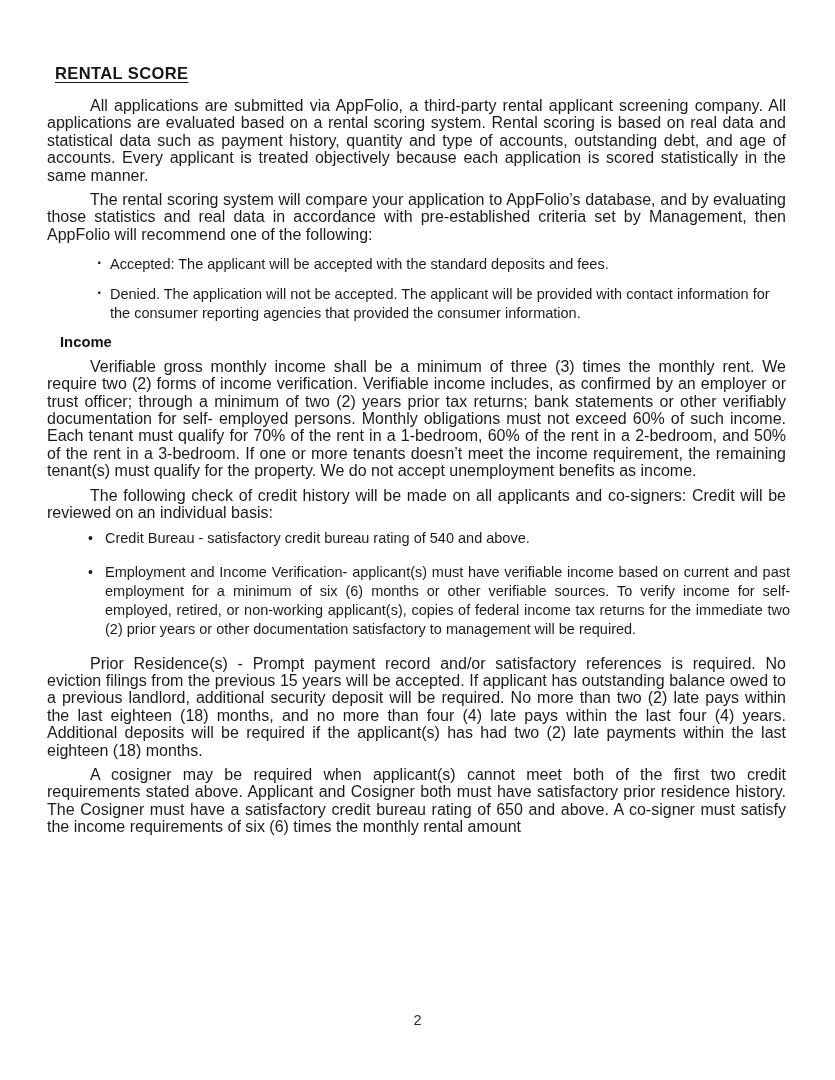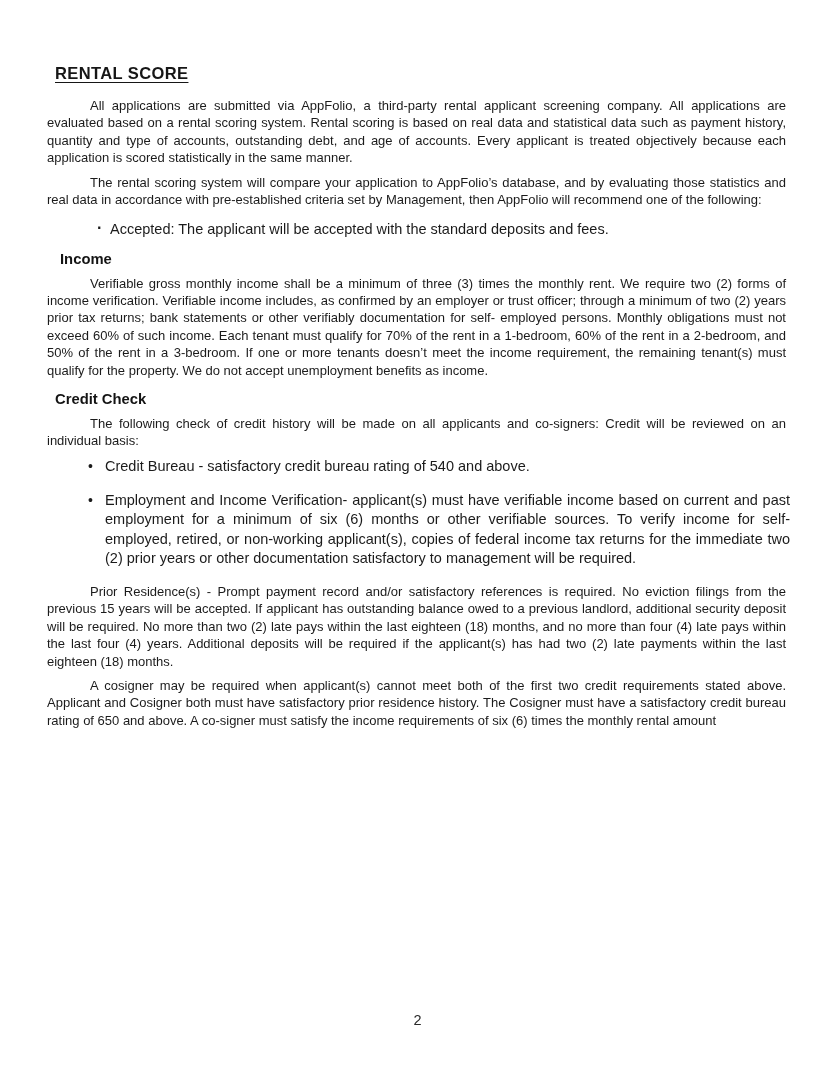--- a/index.html
+++ b/index.html
@@ -27,21 +27,21 @@
     margin: 0 0 14px 8px;
     font-size: 16.5px;
     font-weight: bold;
     letter-spacing: 0.4px;
     text-decoration: underline;
     text-underline-offset: 3px;
     color: #161616;
   }
   p.body-par {
     margin: 0 4px 7px 0;
-    font-size: 13px;
+    font-size: 16px;
     line-height: 17.4px;
     text-align: justify;
     text-indent: 43px;
   }
   
   ul.dot-list {
     list-style: none;
     margin: 3px 0 6px 0;
     padding: 0 0 0 38px;
     font-size: 14.5px;
@@ -106,29 +106,29 @@
 <div class="page">
 
   <h1 class="doc-title">RENTAL SCORE</h1>
 
   <p class="body-par">All applications are submitted via AppFolio, a third-party rental applicant screening company. All applications are evaluated based on a rental scoring system. Rental scoring is based on real data and statistical data such as payment history, quantity and type of accounts, outstanding debt, and age of accounts. Every applicant is treated objectively because each application is scored statistically in the same manner.</p>
 
   <p class="body-par">The rental scoring system will compare your application to AppFolio’s database, and by evaluating those statistics and real data in accordance with pre-established criteria set by Management, then AppFolio will recommend one of the following:</p>
 
   <ul class="dot-list">
     <li>Accepted: The applicant will be accepted with the standard deposits and fees.</li>
+    <li>Denied. The application will not be accepted. The applicant will be provided with contact information for the consumer reporting agencies that provided the consumer information.</li>
   </ul>
 
   <div class="sect">
     <h2 class="sec-head flush">Income</h2>
     <p class="body-par">Verifiable gross monthly income shall be a minimum of three (3) times the monthly rent. We require two (2) forms of income verification. Verifiable income includes, as confirmed by an employer or trust officer; through a minimum of two (2) years prior tax returns; bank statements or other verifiably documentation for self- employed persons. Monthly obligations must not exceed 60% of such income. Each tenant must qualify for 70% of the rent in a 1-bedroom, 60% of the rent in a 2-bedroom, and 50% of the rent in a 3-bedroom. If one or more tenants doesn’t meet the income requirement, the remaining tenant(s) must qualify for the property. We do not accept unemployment benefits as income.</p>
   </div>
 
   <div class="sect">
-    <h2 class="sec-head">Credit Check</h2>
     <p class="body-par">The following check of credit history will be made on all applicants and co-signers: Credit will be reviewed on an individual basis:</p>
     <ul class="disc-list">
       <li>Credit Bureau - satisfactory credit bureau rating of 540 and above.</li>
       <li>Employment and Income Verification- applicant(s) must have verifiable income based on current and past employment for a minimum of six (6) months or other verifiable sources. To verify income for self-employed, retired, or non-working applicant(s), copies of federal income tax returns for the immediate two (2) prior years or other documentation satisfactory to management will be required.</li>
     </ul>
   </div>
 
 
   <div class="sect">
     <p class="body-par">Prior Residence(s) - Prompt payment record and/or satisfactory references is required. No eviction filings from the previous 15 years will be accepted. If applicant has outstanding balance owed to a previous landlord, additional security deposit will be required. No more than two (2) late pays within the last eighteen (18) months, and no more than four (4) late pays within the last four (4) years. Additional deposits will be required if the applicant(s) has had two (2) late payments within the last eighteen (18) months.</p>

